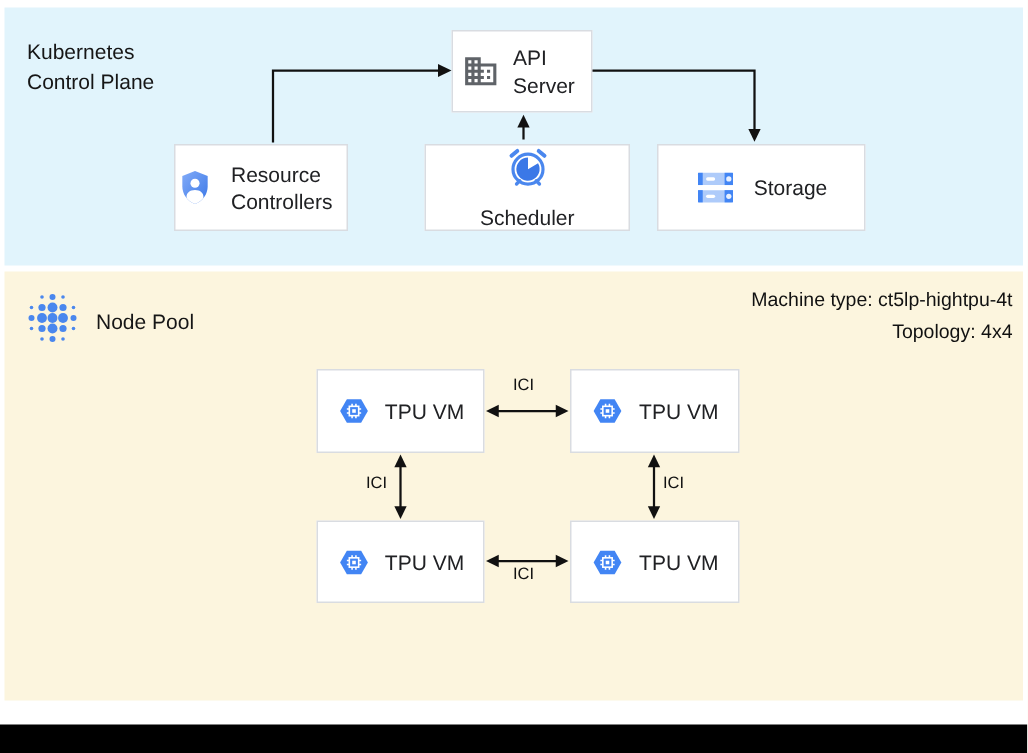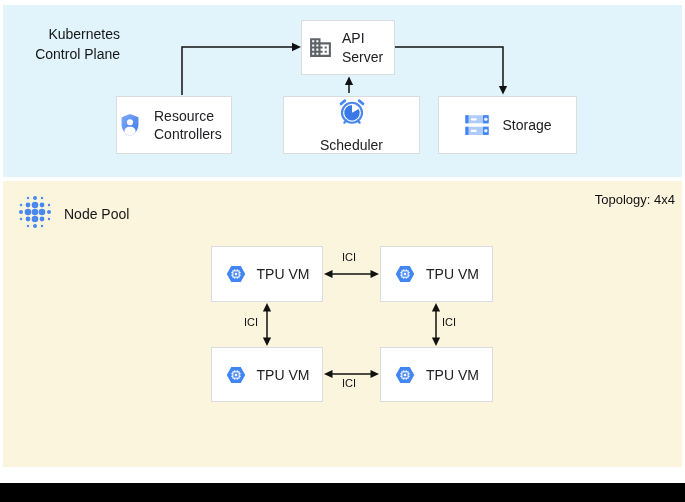--- a/index.html
+++ b/index.html
@@ -5,21 +5,21 @@
   html,body { margin:0; padding:0; background:#fff; }
   .canvas {
     position:relative; width:685px; height:502px; overflow:hidden;
     background:#fff; font-family:"Liberation Sans", sans-serif; color:#1f1f1f;
   }
   .panel { position:absolute; }
   .panel-cp { left:3px; top:5px; width:679px; height:172px; background:var(--control-plane-bg,#e1f4fc); }
   .panel-np { left:3px; top:181px; width:679px; height:286px; background:var(--node-pool-bg,#fcf5de); }
 
   .cp-title {
-    position:absolute; left:18px; top:25px; width:102px; text-align:right;
+    position:absolute; left:18px; top:25px; width:102px; text-align:left;
     font-size:14px; line-height:1.42; white-space:pre-line; color:#161616;
   }
 
   .box {
     position:absolute; background:#fff; border:1px solid var(--box-border,#d9dce1);
     display:flex; align-items:center; justify-content:center;
     font-size:14px; color:#202124; box-sizing:border-box;
   }
   .box .icon { display:flex; flex:none; }
   #box-api   { left:301px; top:20px;  width:94px;  height:55px; gap:9px; }
@@ -154,20 +154,21 @@
         <circle cx="13" cy="6" r="1.2"></circle>
           <circle cx="27" cy="6" r="1.2"></circle>
         <circle cx="13" cy="34" r="1.2"></circle>
           <circle cx="27" cy="34" r="1.2"></circle>
       </svg>
     </span>
     <span class="label">Node Pool</span>
   </div>
 
   <div class="machine-info">
+    <div>Machine type: ct5lp-hightpu-4t</div>
     <div>Topology: 4x4</div>
   </div>
 
   <div class="box" id="tpu-0">
     <span class="icon">
       <svg width="22" height="22" viewBox="0 0 24 24">
         <path d="M17.2 3.4H6.8L1.9 12l4.9 8.6h10.4l4.9-8.6z" fill="#4285f4"></path>
         <g stroke="#fff" stroke-width="1.15" fill="none">
           <rect x="8.6" y="8.6" width="6.8" height="6.8"></rect>
           <path d="M10.6 6.8v1.8M13.4 6.8v1.8M10.6 15.4v1.8M13.4 15.4v1.8M6.8 10.6h1.8M6.8 13.4h1.8M15.4 10.6h1.8M15.4 13.4h1.8"></path>

